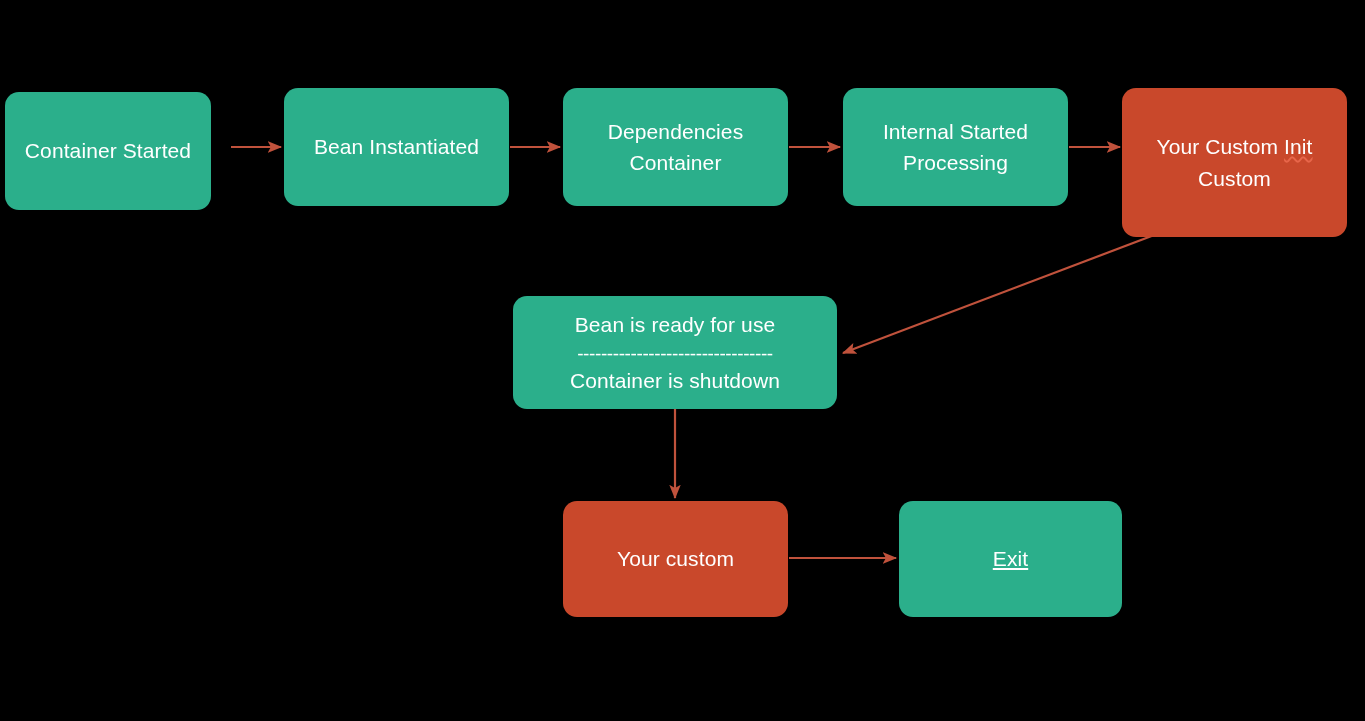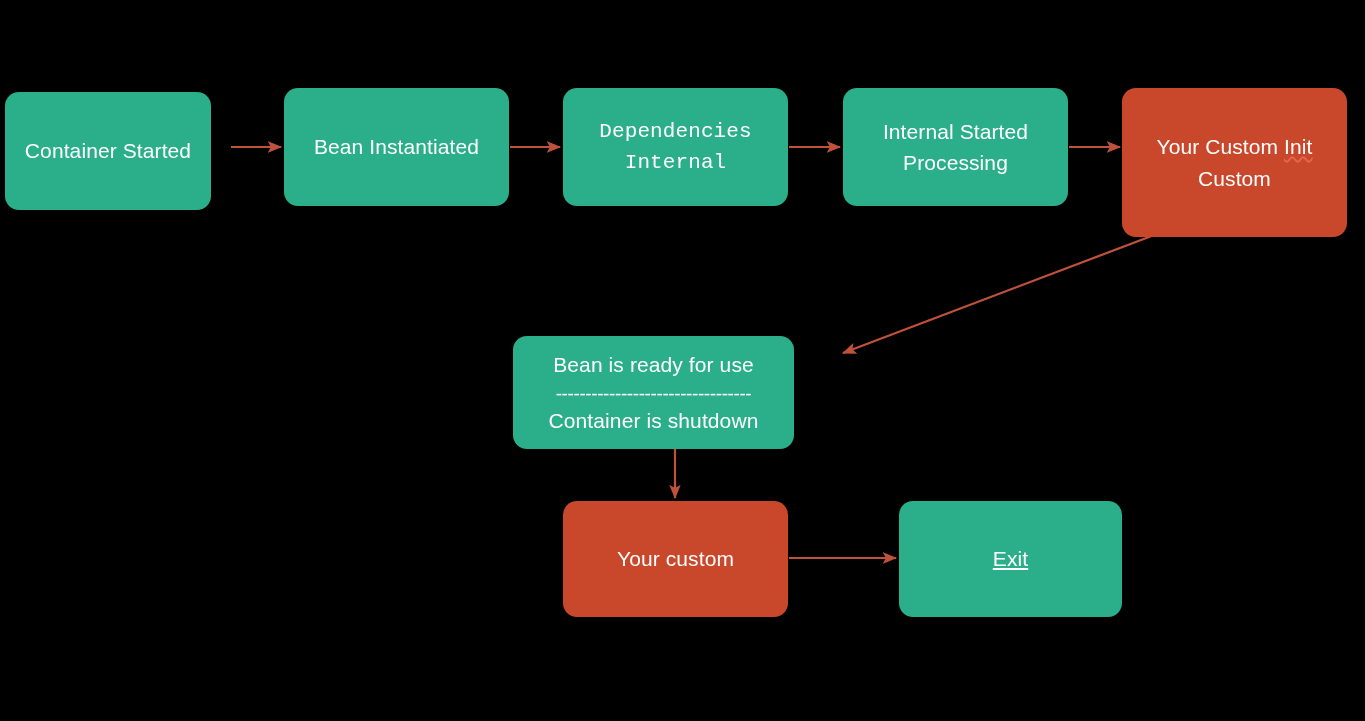--- a/index.html
+++ b/index.html
@@ -92,36 +92,36 @@
   </svg>
 
   <div class="node green" style="left:5px; top:92px; width:206px; height:118px;">
     <span class="node-line">Container Started</span>
   </div>
 
   <div class="node green" style="left:284px; top:88px; width:225px; height:118px;">
     <span class="node-line">Bean Instantiated</span>
   </div>
 
-  <div class="node green" style="left:563px; top:88px; width:225px; height:118px;font-family:Liberation Mono, monospace;">
+  <div class="node green" style="left:563px; top:88px; width:225px; height:118px;">
     <span class="node-line">Dependencies</span>
-    <span class="node-line">Internal</span>
+    <span class="node-line">Container</span>
   </div>
 
   <div class="node green" style="left:843px; top:88px; width:225px; height:118px;">
     <span class="node-line">Internal Started</span>
     <span class="node-line">Processing</span>
   </div>
 
   <div class="node orange" style="left:1122px; top:88px; width:225px; height:149px;">
     <span class="node-line"><span>Your Custom </span><span class="misspelled">Init</span></span>
     <span class="node-line">Custom</span>
   </div>
 
-  <div class="node green" style="left:513px; top:296px; width:281px; height:113px;margin-top:40px;">
+  <div class="node green" style="left:513px; top:296px; width:324px; height:113px;">
     <span class="node-line">Bean is ready for use</span>
     <span class="dash-sep">---------------------------------</span>
     <span class="node-line">Container is shutdown</span>
   </div>
 
   <div class="node orange" style="left:563px; top:501px; width:225px; height:116px;">
     <span class="node-line">Your custom</span>
   </div>
 
   <div class="node green" style="left:899px; top:501px; width:223px; height:116px;text-decoration:underline;">

